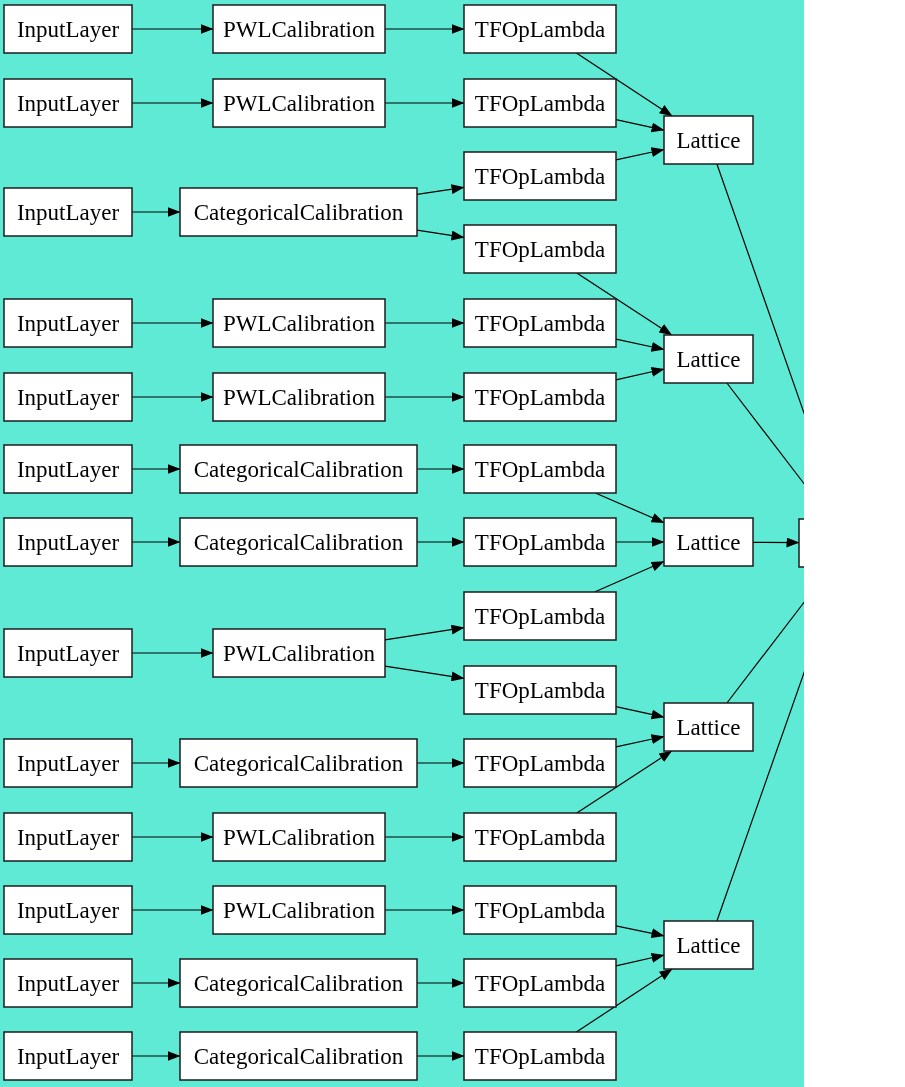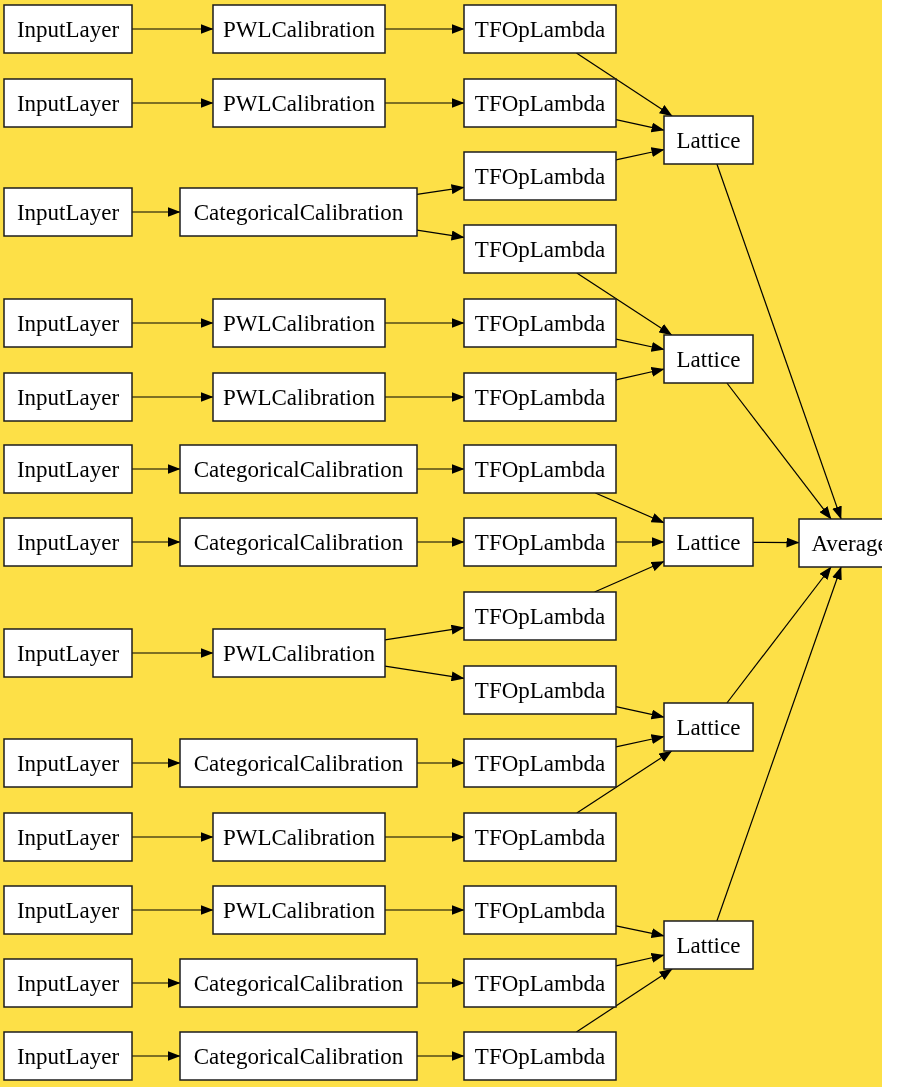--- a/index.html
+++ b/index.html
@@ -1,23 +1,23 @@
 <!DOCTYPE html>
 <html><head>
 <meta charset="utf-8">
 <style>
   html, body {
     margin: 0;
     padding: 0;
     background: #ffffff;
   }
   .diagram-wrap {
-    width: 882px;
+    width: 804px;
     height: 1087px;
-    background: #fde047;
+    background: #5eead4;
     overflow: hidden;
   }
   svg {
     display: block;
   }
   .node-box {
     fill: #ffffff;
     stroke: #1c1c1c;
     stroke-width: 1.5;
   }

